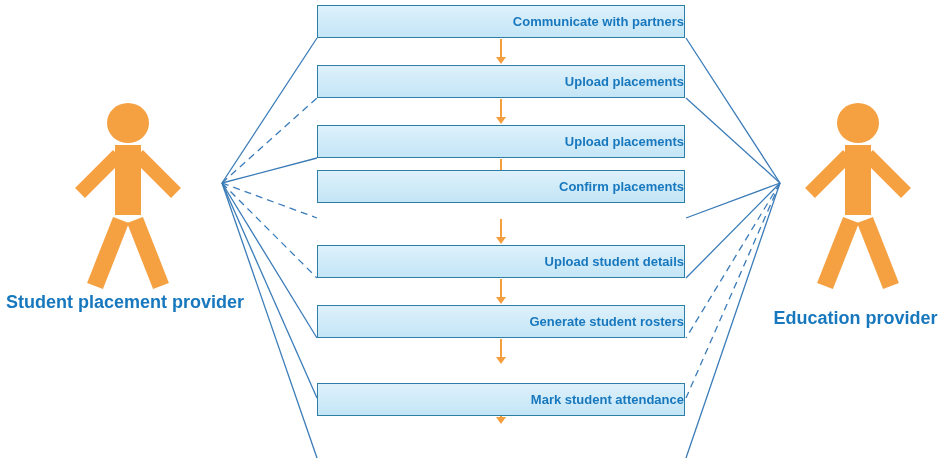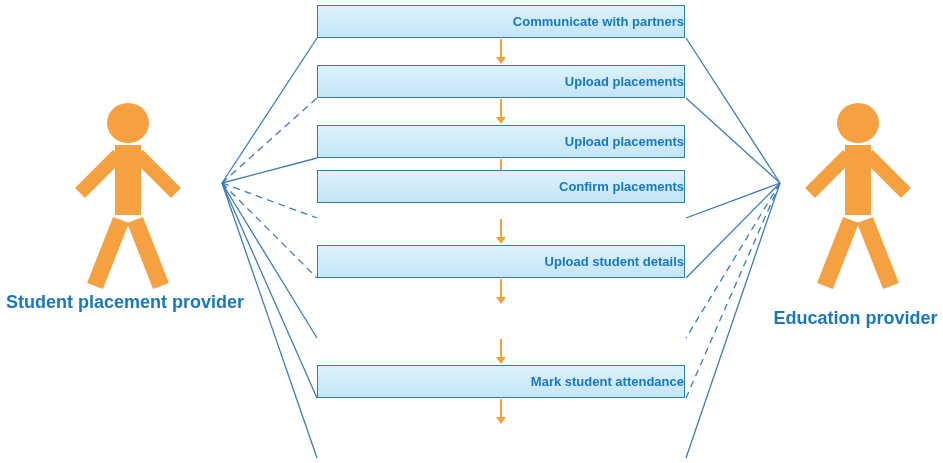--- a/index.html
+++ b/index.html
@@ -114,21 +114,24 @@
   </div>
   <div class="usecase-box" style="top:125px">
     <span>Upload placements</span>
   </div>
   <div class="usecase-box" style="top:170px">
     <span>Confirm placements</span>
   </div>
   <div class="usecase-box" style="top:245px">
     <span>Upload student details</span>
   </div>
-  <div class="usecase-box" style="top:365px">
+  <div class="usecase-box" style="top:305px">
+    <span>Generate student rosters</span>
+  </div>
+  <div class="usecase-box" style="top:383px">
     <span>Mark student attendance</span>
   </div>
 
   <div class="actor-label" style="left:0px;top:292px;width:250px">Student placement provider</div>
 
   <div class="actor-label" style="left:768px;top:308px;width:175px">Education provider</div>
 
 </div>
 
 </body></html>

